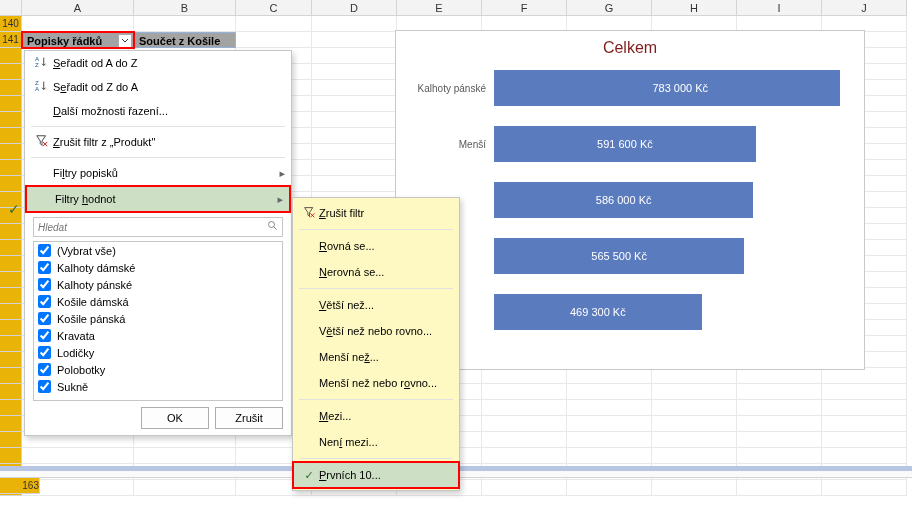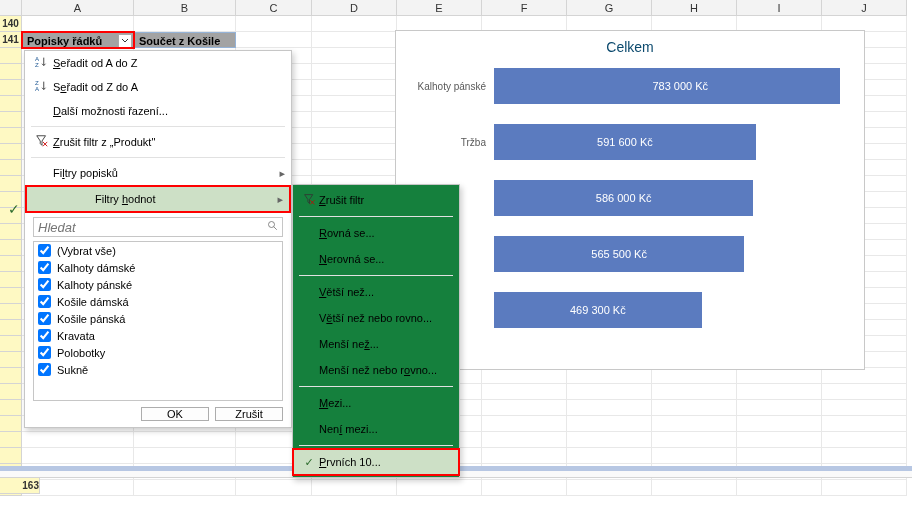--- a/index.html
+++ b/index.html
@@ -22,28 +22,27 @@
   .col-header {
     background: #f3f3f3;
     border-right: 1px solid #d4d4d4;
     border-bottom: 1px solid #d4d4d4;
     text-align: center;
     line-height: 16px;
     color: #333;
     font-size: 11px;
   }
   .row-header {
-    background: #fef9c3;
+    background: #eab308;
     border-right: 1px solid #d4d4d4;
     border-bottom: 1px solid #d4d4d4;
     text-align: center;
     line-height: 16px;
     font-size: 10px;
     color: #333;
-    font-weight: bold;
   }
   .cell {
     border-right: 1px solid #e8e8e8;
     border-bottom: 1px solid #e8e8e8;
     background: #fff;
   }
   .pivot-header {
     background: #a3a3a3;
     border: 1px solid #95b3d7;
     padding: 0 4px;
@@ -77,22 +76,22 @@
     left: 395px;
     top: 30px;
     width: 470px;
     height: 340px;
     background: #fff;
     border: 1px solid #c8c8c8;
     z-index: 1;
   }
   .chart-title {
     text-align: center;
-    font-size: 14px;
-    color: #0c4a6e;
+    font-size: 16px;
+    color: #7f1d1d;
     padding: 8px 0 6px;
   }
   .chart-body { padding: 4px 16px 10px 16px; }
   .bar-row { display: flex; align-items: center; margin-bottom: 14px; height: 42px; }
   .bar-label {
     width: 82px;
     text-align: right;
     padding-right: 8px;
     font-size: 10px;
     color: #595959;
@@ -130,21 +129,20 @@
   }
   .menu-item .mi-icon { width: 22px; display: inline-block; text-align: center; }
   .menu-item .mi-label { flex: 1; }
   .menu-item .mi-arrow { width: 12px; text-align: right; color: #666; }
   .menu-sep { height: 1px; background: #e1e1e1; margin: 3px 6px; }
   .menu-item.hl-row {
     background: #cde0c6;
     border: 2px solid red;
     height: 28px;
     z-index: 2;
-    gap: 40px;
   }
 
   .check-tick {
     position: absolute;
     left: 4px;
     top: 225px;
     z-index: 12;
     color: #2c6b2c;
     font-size: 14px;
   }
@@ -155,21 +153,21 @@
     align-items: center;
     border: 1px solid #c6c6c6;
     background: #fff;
     height: 20px;
   }
   .search-box input {
     flex: 1;
     border: none;
     outline: none;
     padding: 0 4px;
-    font-size: 13px;
+    font-size: 10px;
     font-style: italic;
     color: #888;
   }
   .search-box .sicon { width: 18px; text-align: center; color: #666; }
 
   .checklist {
     margin: 0 8px;
     border: 1px solid #c6c6c6;
     height: 160px;
     overflow-y: scroll;
@@ -183,34 +181,34 @@
   .checklist-item input[type=checkbox] { margin-right: 6px; }
 
   .btn-row {
     display: flex;
     justify-content: flex-end;
     gap: 6px;
     padding: 6px 8px 0;
   }
   .btn {
     min-width: 68px;
-    height: 14px;
+    height: 22px;
     background: #fdfdfd;
     border: 1px solid #adadad;
     font-size: 11px;
     cursor: pointer;
   }
 
   
   .submenu {
     position: absolute;
     left: 292px;
-    top: 184px;
+    top: 197px;
     width: 168px;
-    background: #15803d;
+    background: #fef9c3;
     border: 1px solid #c6c6c6;
     box-shadow: 2px 3px 6px rgba(0,0,0,0.2);
     z-index: 15;
     padding: 2px 0;
   }
   .submenu .menu-item { height: 26px; padding-left: 6px; }
   .submenu .mi-icon { width: 20px; }
   .submenu .menu-item.sel {
     background: #cde0c6;
     outline: 2px solid red;
@@ -590,21 +588,21 @@
   <div class="chart-body" id="chart-body">
       <div class="bar-row">
         <div class="bar-label">Kalhoty pánské</div>
         <div class="bar-track">
           <div class="bar" style="width: 97.875%; padding-left: 26px;">
             <span>783 000 Kč</span>
           </div>
         </div>
       </div>
       <div class="bar-row">
-        <div class="bar-label">Tržba</div>
+        <div class="bar-label">Menší</div>
         <div class="bar-track">
           <div class="bar" style="width: 73.95%;">
             <span>591 600 Kč</span>
           </div>
         </div>
       </div>
       <div class="bar-row">
         <div class="bar-label"></div>
         <div class="bar-track">
           <div class="bar" style="width: 73.25%;">
@@ -707,20 +705,24 @@
       <div class="checklist-item">
         <input type="checkbox" checked="" style="">
         <span>Košile pánská</span>
       </div>
       <div class="checklist-item">
         <input type="checkbox" checked="" style="">
         <span>Kravata</span>
       </div>
       <div class="checklist-item">
         <input type="checkbox" checked="" style="">
+        <span>Lodičky</span>
+      </div>
+      <div class="checklist-item">
+        <input type="checkbox" checked="" style="">
         <span>Polobotky</span>
       </div>
       <div class="checklist-item">
         <input type="checkbox" checked="" style="">
         <span>Sukně</span>
       </div>
     </div>
   <div class="btn-row">
     <button class="btn">OK</button>
     <button class="btn">Zrušit</button>

